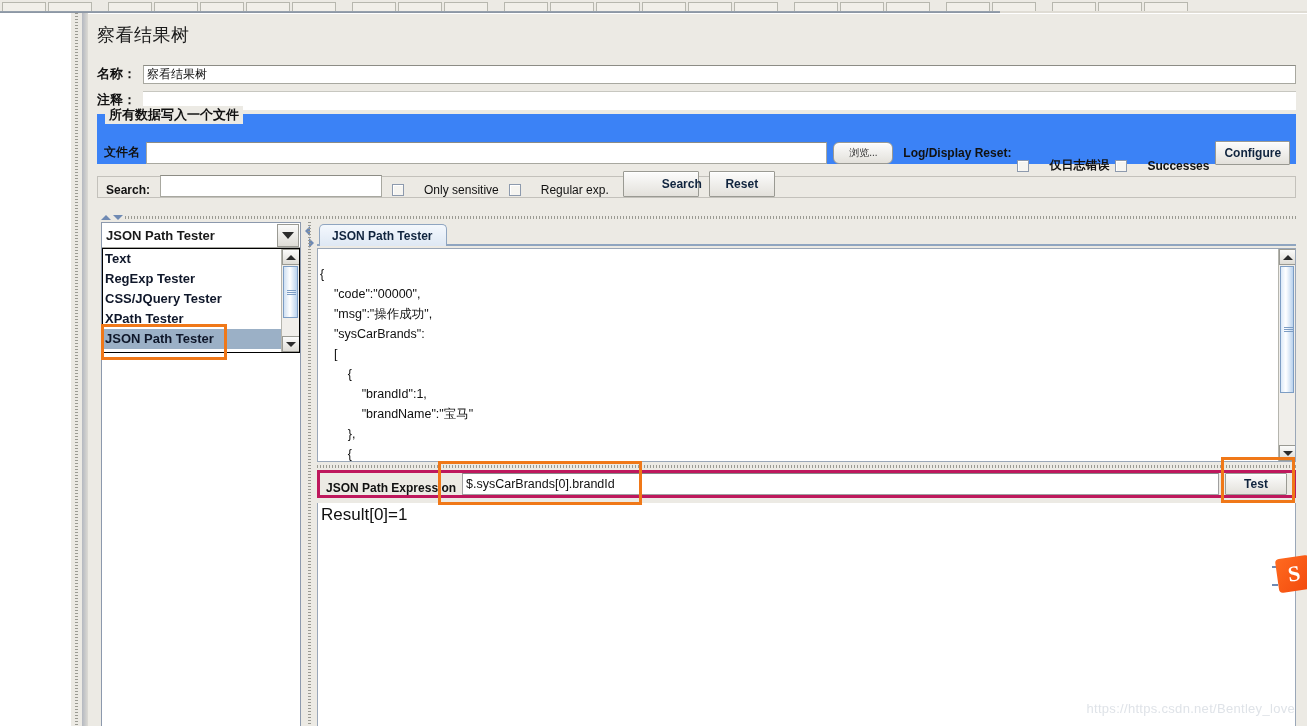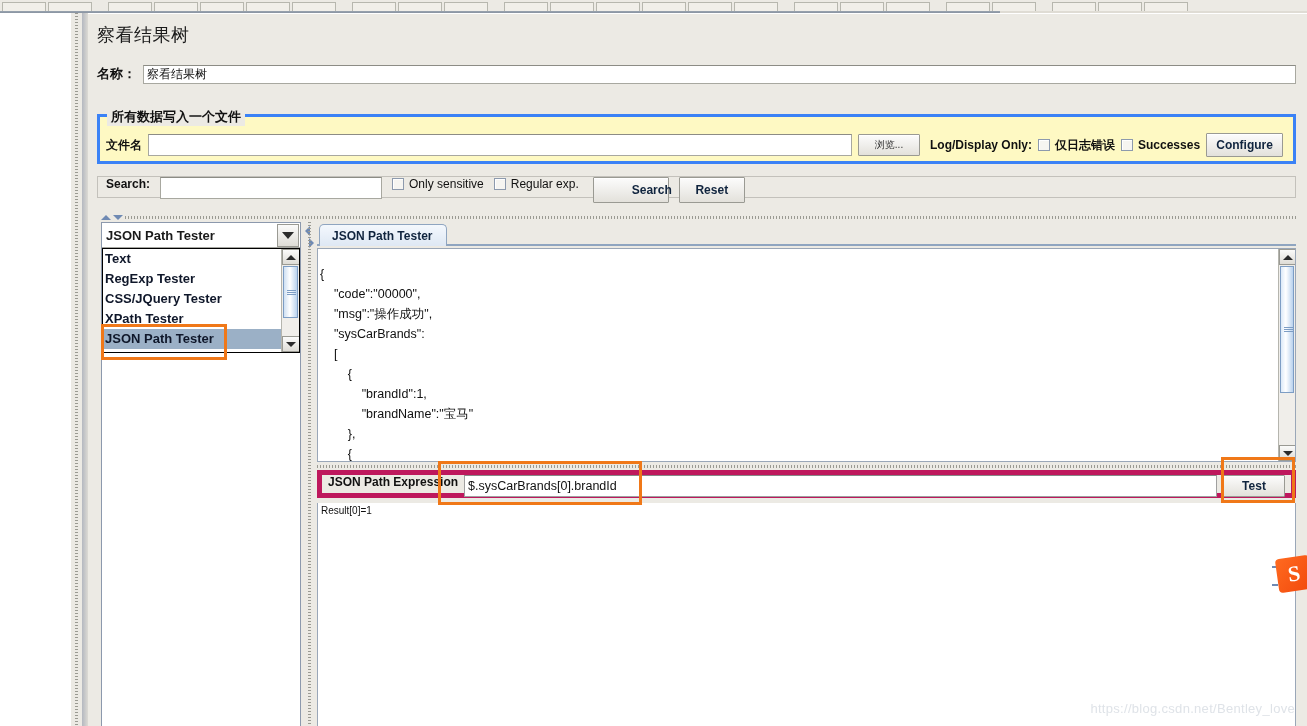--- a/index.html
+++ b/index.html
@@ -81,54 +81,54 @@
     height: 19px; background: #ffffff;
     border: 1px solid #a8a8a0; border-top-color: #8c8c85;
     font-size: 12px; color: #111; padding: 1px 3px; line-height: 17px;
     font-family: "Liberation Sans", sans-serif;
     outline: none;
   }
 
   
   .groupbox {
     position: absolute; left: 9px; top: 100px; width: 1199px; height: 50px;
-    border: 3px solid #3b82f6;
-    background: #fef9c3;
+    border: 1px solid #3b82f6;
+    background: #3b82f6;
   }
   .groupbox .legend {
     position: absolute; left: 7px; top: -9px; background: #eceae4;
     padding: 0 4px; font-size: 13px; font-weight: bold; color: #111;
   }
 
   .btn {
     background: linear-gradient(#fcfcfc, #e3e1db);
     border: 1px solid #9a9a93;
     border-radius: 1px;
     font-size: 12px; font-weight: bold; color: #10243e;
     font-family: "Liberation Sans", sans-serif;
     cursor: default;
     box-shadow: inset 0 1px 0 #ffffff;
     display: flex; align-items: center; justify-content: center;
   }
-  .btn.sm { font-size: 10px; font-weight: normal; color: #333; }
+  .btn.sm { font-size: 10px; font-weight: normal; color: #333; border-radius: 6px; }
 
   .chk {
     width: 12px; height: 12px; background: #f6f5f1;
     border: 1px solid #8d9aad; display: inline-block; flex: none;
     box-shadow: inset 1px 1px 0 #ffffff;
   }
-  .chk-wrap { display: flex; align-items: center; gap: 5px; }
+  .chk-wrap { display: flex; align-items: center; gap: 20px; margin-top: 26px; }
   .chk-lbl { font-size: 12px; font-weight: bold; color: #111; white-space: nowrap; }
 
   
   .searchbar {
     position: absolute; left: 9px; top: 162px; width: 1199px; height: 22px;
     border: 1px solid #c3c1bb;
     background: #eceae4;
-    display: flex; align-items: flex-start; padding: 0 8px; gap: 10px;
+    display: flex; align-items: flex-end; padding: 0 8px; gap: 10px;
   }
   .searchbar .s-lbl { font-size: 12px; font-weight: bold; color: #111; }
 
   
   .hsplit {
     position: absolute; left: 9px; top: 199px; width: 1199px; height: 9px;
     background: #eceae4;
   }
   .hsplit-dots {
     position: absolute; left: 28px; top: 3px; right: 0; height: 3px;
@@ -275,22 +275,22 @@
     background: #eceae4;
   }
   .hsplit2-dots {
     position: absolute; left: 0; top: 2px; width: 100%; height: 3px;
     background-image: repeating-linear-gradient(to right, #9a9a92 0 1px, transparent 1px 3px);
   }
 
   .expr-row {
     position: absolute; left: 0; top: 250px; width: 979px; height: 28px;
     background: #eceae4;
-    border: 5px solid #be185d;
-    display: flex; align-items: flex-start;
+    border: 3px solid #be185d;
+    display: flex; align-items: flex-end;
   }
   .expr-lbl {
     font-size: 12px; font-weight: bold; color: #111; padding: 0 6px;
     white-space: nowrap;
   }
   .expr-in {
     flex: 1; height: 22px; background: #ffffff;
     border: 1px solid #a0a0a0; border-top-color: #878787;
     font-size: 12.5px; color: #111; padding: 8px 3px;
     font-family: "Liberation Sans", sans-serif;
@@ -301,21 +301,21 @@
   }
 
   .result-area {
     position: absolute; left: 0; top: 283px; width: 979px; height: 232px;
     background: #ffffff;
     border: 1px solid #9aa7b8; border-top: none;
     overflow: hidden;
   }
   .result-text {
     position: absolute; left: 3px; top: 2px;
-    font-size: 10px; color: #101010;
+    font-size: 17px; color: #101010;
     font-family: "Liberation Sans", sans-serif;
   }
 
   
   .watermark {
     position: absolute; right: 12px; bottom: 10px;
     font-size: 13px; color: #dfe3e8; letter-spacing: .3px;
     user-select: none;
   }
 
@@ -382,28 +382,32 @@
 
   <div class="main-panel">
 
     <div class="page-title">察看结果树</div>
 
     <div class="field-row" style="top:50px; width:1199px;">
       <span class="lbl">名称：</span>
       <input class="txtin" style="width: 1153px;" value="察看结果树">
     </div>
 
+    <div class="field-row" style="top:76px; width:1199px;">
+      <span class="lbl">注释：</span>
+      <input class="txtin" style="width: 1153px; border-right: none; border-bottom: none; border-left: none; border-image: initial; border-top: 1px solid rgb(199, 199, 192);" value="">
+    </div>
 
     <div class="groupbox">
       <div class="legend">所有数据写入一个文件</div>
       <div style="position:absolute; left:6px; top:16px; display:flex; align-items:center; gap:6px; width:1186px;">
         <span class="chk-lbl">文件名</span>
         <input class="txtin" style="width: 704px; height: 22px;" value="">
         <div class="btn sm" style="width:62px;height:22px;">浏览...</div>
-        <span class="chk-lbl" style="margin-left:4px;">Log/Display Only:</span>
+        <span class="chk-lbl" style="margin-left:4px;">Log/Display Reset:</span>
         <span class="chk-wrap">
           <span class="chk"></span>
           <span class="chk-lbl">仅日志错误</span>
         </span>
         <span class="chk-wrap">
           <span class="chk"></span>
           <span class="chk-lbl">Successes</span>
         </span>
         <div class="btn" style="width:77px;height:24px;text-align:center;">Configure</div>
       </div>
@@ -518,15 +522,15 @@
 
     <div class="hl-orange" style="left:350px; top:447px; width:204px; height:44px;"></div>
     <div class="hl-orange" style="left:1133px; top:443px; width:74px; height:46px;"></div>
 
   </div>
 
   <div class="sogou-tickL"></div>
   <div class="sogou-tickR"></div>
   <div class="sogou">S</div>
 
-  <div class="watermark">https://blog.csdn.net/Bentley_love</div>
+  <div class="watermark">https://https.csdn.net/Bentley_love</div>
 
 </div>
 
 </body></html>

